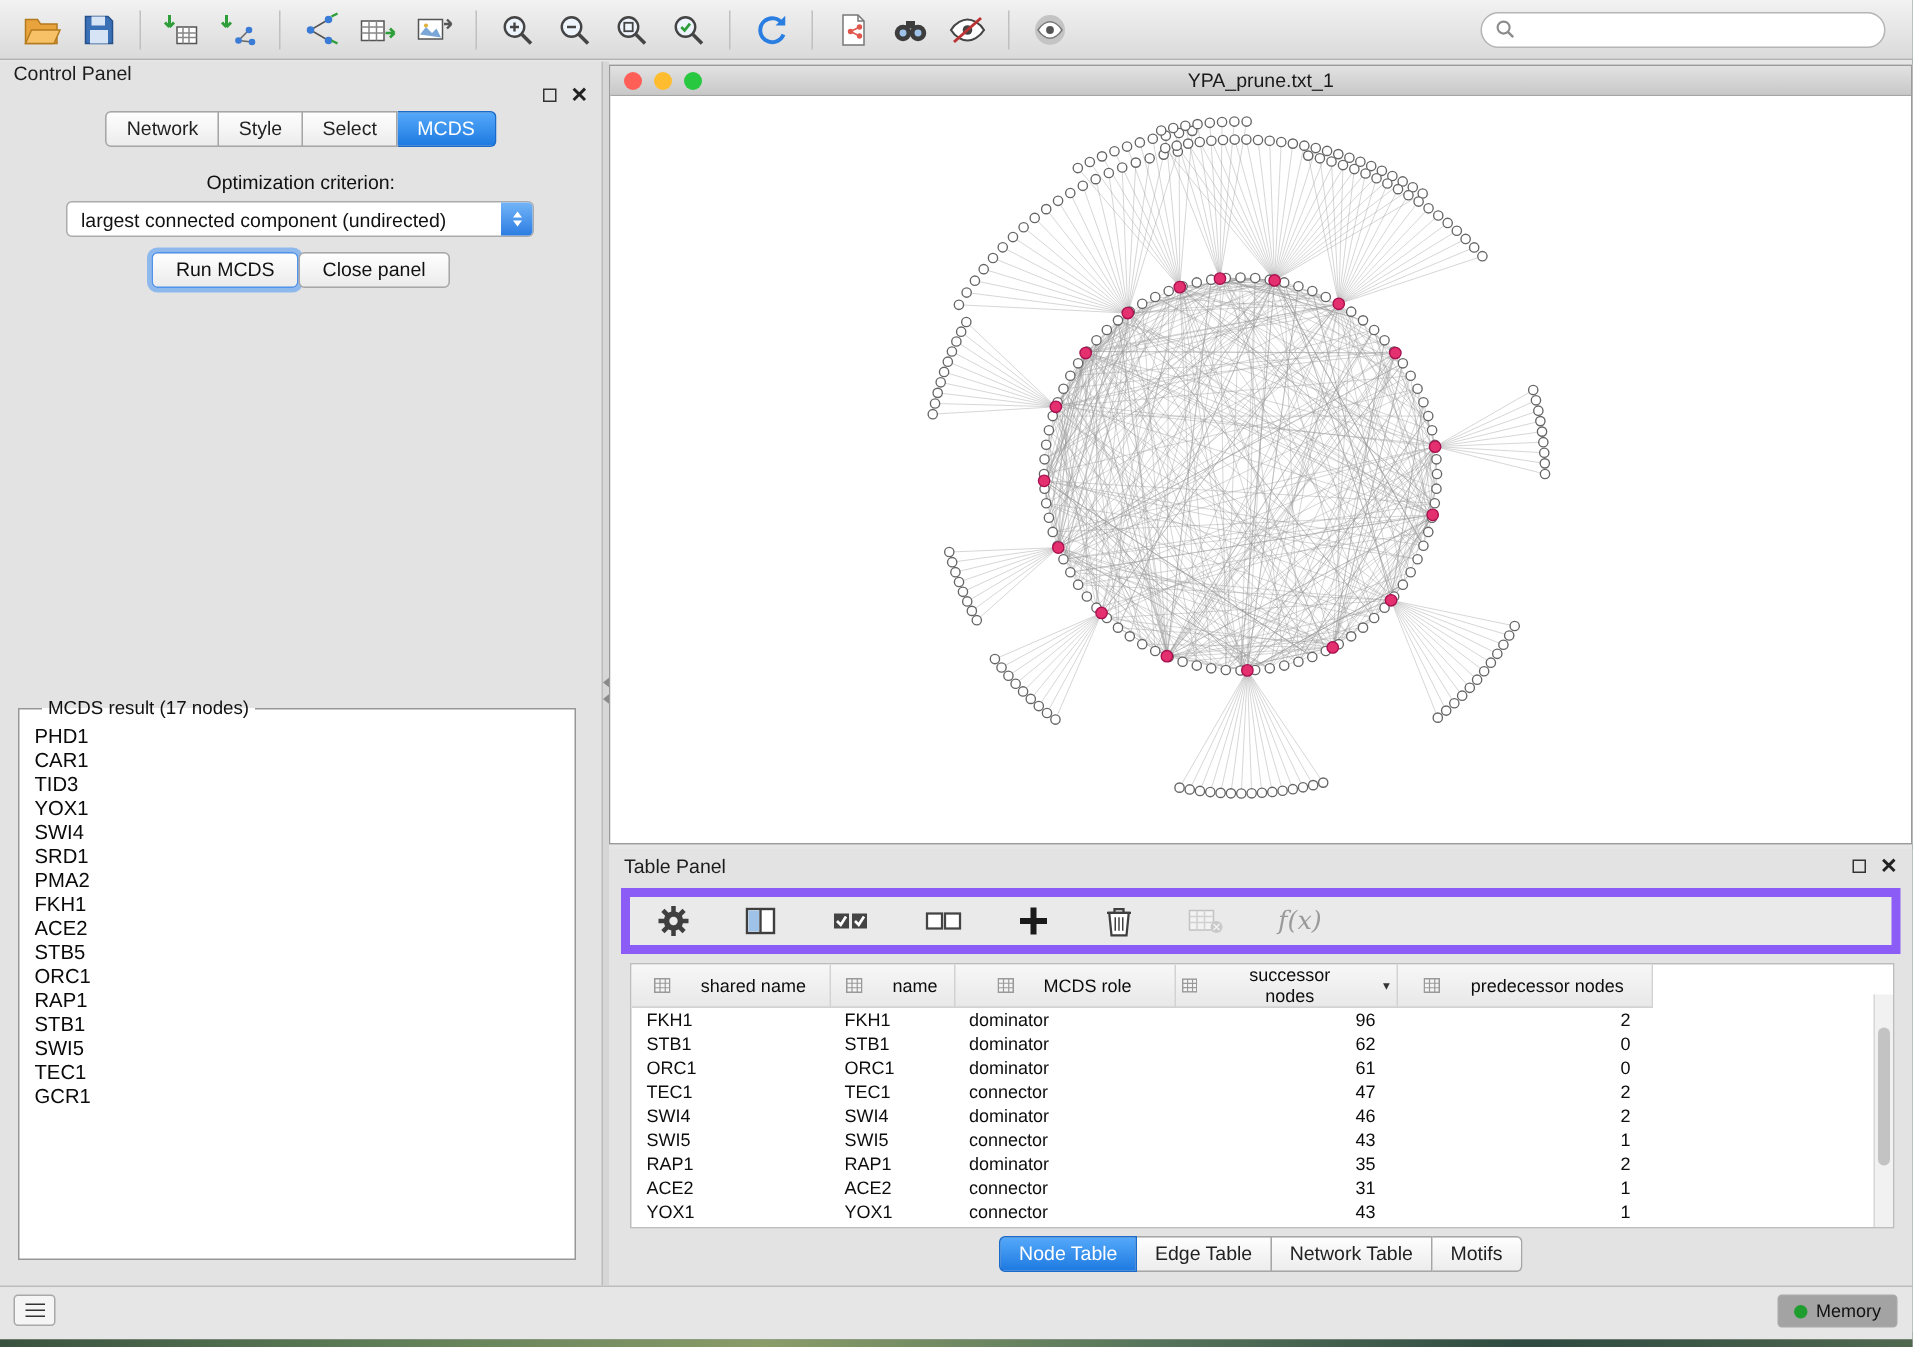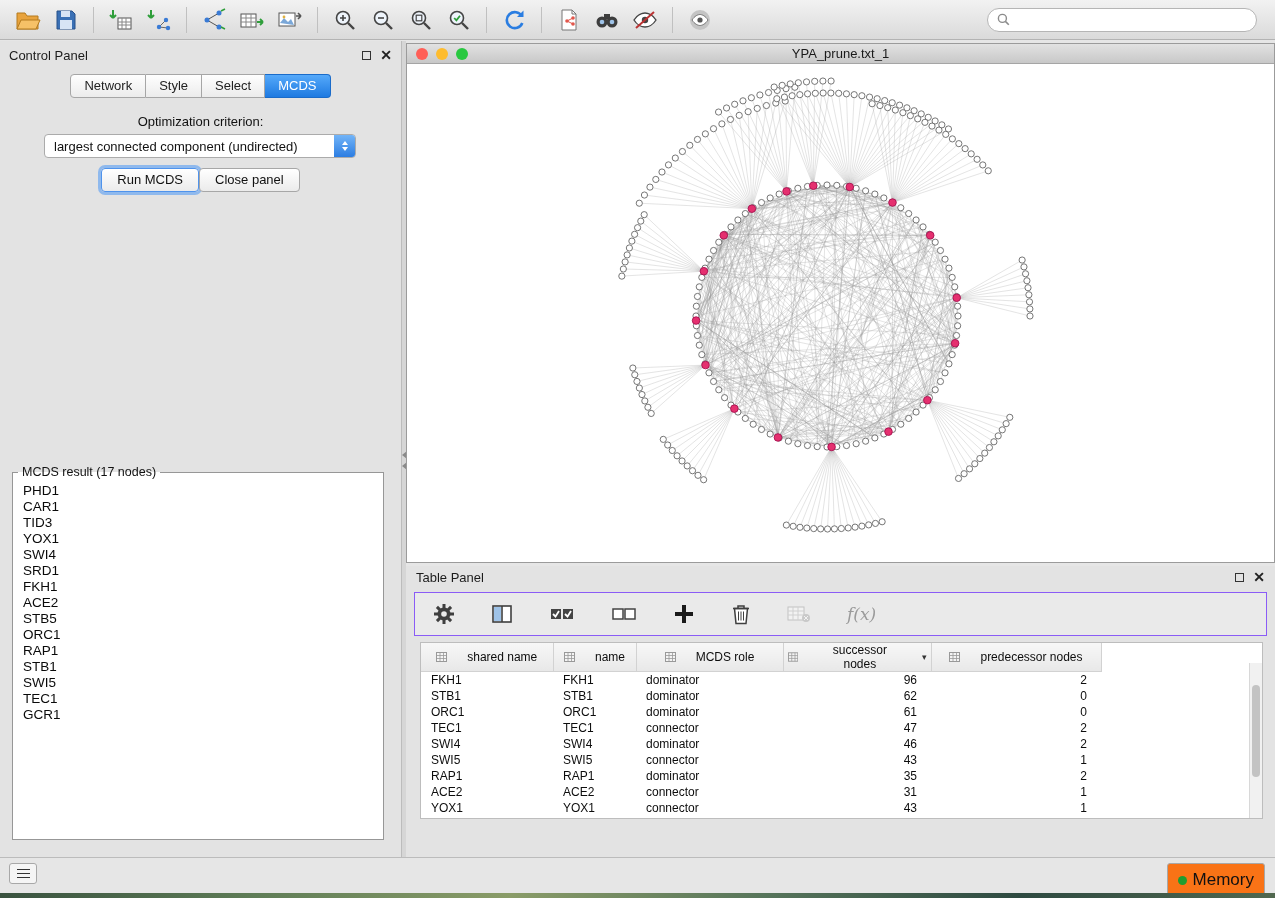--- a/index.html
+++ b/index.html
@@ -22,21 +22,21 @@
     border:1px solid #b5b5b5; border-radius:13px; display:flex; align-items:center; padding:0 9px; gap:6px; }
   .search-wrap input { border:none; outline:none; background:transparent; flex:1; font-size:12px;
     font-family:"Liberation Sans",sans-serif; }
 
   
   .main { position:absolute; top:41px; left:0; right:0; bottom:36px; }
 
   
   .control-panel { position:absolute; left:0; top:0; width:402px; height:100%;
     background:#e3e3e3; border-right:1px solid #bcbcbc; }
-  .cp-header { height:28px; display:flex; align-items:center; padding:0 9px; font-size:13px; color:#1c1c1c; }
+  .cp-header { height:28px; display:flex; align-items:flex-start; padding:0 9px; font-size:13px; color:#1c1c1c;flex-direction:column; }
   .win-ctrls { margin-left:auto; display:flex; align-items:center; gap:9px; }
   .float-box { width:9px; height:9px; border:1.4px solid #333; display:inline-block; }
   .close-x { font-size:14px; font-weight:bold; color:#222; line-height:1; }
   .cp-tabs { position:absolute; top:33px; left:0; right:0; display:flex; justify-content:center; }
   .cp-tab { padding:3px 13px 4px 13px; font-size:13px; color:#222; text-align:center;
     background:linear-gradient(#fefefe,#ececec); border:1px solid #a6a6a6; border-left:none; }
   .cp-tab:first-child { border-left:1px solid #a6a6a6; border-radius:4px 0 0 4px; }
   .cp-tab:last-child { border-radius:0 4px 4px 0; }
   .cp-tab.active { background:linear-gradient(#55a9fa,#1e7ae1); color:#fff; border-color:#1a6bc9; }
   .cp-optlabel { position:absolute; top:73px; left:0; width:100%; text-align:center; font-size:13px; color:#111; }
@@ -48,21 +48,21 @@
     align-items:center; justify-content:center; gap:2px; }
   .stepper i { width:0; height:0; border-left:3.5px solid transparent; border-right:3.5px solid transparent; }
   .stepper .up { border-bottom:4px solid #fff; }
   .stepper .dn { border-top:4px solid #fff; }
   .cp-buttons { position:absolute; top:127px; left:0; width:100%; display:flex; justify-content:center; }
   .btn { background:linear-gradient(#ffffff,#ebebeb); border:1px solid #a7a7a7; border-radius:4px;
     font-size:13px; color:#111; padding:3px 15px 4px 15px; font-family:"Liberation Sans",sans-serif; }
   .btn.focus { box-shadow:0 0 0 3px rgba(98,163,243,.65); border-color:#4f93ec; }
   .cp-fieldset { position:absolute; left:12px; top:424px; width:372px; height:375px;
     border:1px solid #979797; background:#fff; margin:0; padding:0; }
-  .cp-fieldset legend { font-size:12.5px; color:#111; padding:0 4px; margin-left:5px; }
+  .cp-fieldset legend { font-size:12.5px; color:#111; padding:0 4px; margin-left:15px; }
   .mcds-list { position:absolute; left:10px; top:4px; right:4px; bottom:4px; overflow:hidden;
     font-size:13.5px; color:#0a0a0a; }
   .mcds-item { height:16px; line-height:16px; }
 
   
   .splitter { position:absolute; left:402px; top:0; width:4px; height:100%; background:#d6d6d6; }
   .splitter .grip { position:absolute; top:408px; left:-2px; width:8px; height:22px; display:flex;
     flex-direction:column; align-items:center; justify-content:center; gap:3px; }
   .splitter .grip i { width:0; height:0; border-top:4px solid transparent; border-bottom:4px solid transparent; border-right:5px solid #8a8a8a; }
 
@@ -74,21 +74,21 @@
   .nw-titlebar { position:relative; height:20px; background:linear-gradient(#e2e2e2,#c8c8c8);
     border-bottom:1px solid #a5a5a5; display:flex; align-items:center; justify-content:center;
     font-size:13px; color:#1a1a1a; }
   .traffic { position:absolute; left:9px; top:4px; display:flex; gap:8px; }
   .traffic span { width:12px; height:12px; border-radius:50%; display:inline-block; }
   .nw-canvas { position:absolute; top:20px; left:0; right:0; bottom:0; background:#fff; overflow:hidden; }
 
   .table-panel { position:absolute; left:0; right:0; top:525px; bottom:0; background:#e3e3e3; }
   .tp-header { height:22px; display:flex; align-items:center; padding:0 10px; font-size:13px; color:#1c1c1c; }
   .tp-toolbar { position:absolute; left:8px; right:8px; top:26px; height:44px; background:#eaeaea;
-    border:1px solid #8b5cf6; display:flex; align-items:center; gap:36px; padding:0 18px; }
+    border:6px solid #8b5cf6; display:flex; align-items:center; gap:36px; padding:0 18px; }
   .tp-tool { display:flex; align-items:center; justify-content:center; }
   .fx { font-family:"DejaVu Serif", serif; font-style:italic; font-size:17px; color:#9a9a9a; }
   .tp-tablewrap { position:absolute; left:14px; right:12px; top:76px; bottom:38px; background:#fff;
     border:1px solid #bdbdbd; overflow:hidden; }
   table.node-table { border-collapse:collapse; table-layout:fixed; width:680px; font-size:12px; color:#0d0d0d; }
   table.node-table th { height:20px; font-weight:normal; font-size:12px;
     background:linear-gradient(#f7f7f7,#e8e8e8); border:1px solid #d2d2d2; border-top:none; padding:0 4px; }
   table.node-table th:first-child { border-left:none; }
   .th-inner { display:flex; align-items:center; justify-content:center; gap:20px; }
   table.node-table td { height:16px; padding:0 10px; white-space:nowrap; overflow:hidden; }
@@ -104,23 +104,23 @@
   .tp-tab.active { background:linear-gradient(#55a9fa,#1e7ae1); color:#fff; border-color:#1a6bc9; }
 
   
   .statusbar { position:absolute; left:0; right:0; bottom:5px; height:31px; background:#e6e6e6;
     border-top:1px solid #bcbcbc; }
   .menu-btn { position:absolute; left:9px; top:5px; width:28px; height:21px; background:#f5f5f5;
     border:1px solid #a8a8a8; border-radius:3px; display:flex; align-items:center; justify-content:center; }
   .hamburger { width:13px; height:9px; border-top:1.6px solid #333; border-bottom:1.6px solid #333;
     position:relative; }
   .hamburger::after { content:""; position:absolute; left:0; right:0; top:2.6px; border-top:1.6px solid #333; }
-  .memory-btn { position:absolute; right:10px; top:5px; height:22px; background:#f97316;
+  .memory-btn { position:absolute; right:10px; top:5px; height:22px; background:#a3a3a3;
     border:1px solid #a8a8a8; border-radius:3px; display:flex; align-items:center; gap:6px;
-    padding:16px 10px; font-size:17px; color:#111; }
+    padding:4px 10px; font-size:12px; color:#111; }
   .memdot { width:9px; height:9px; border-radius:50%; }
 
   .desktop-strip { position:absolute; left:0; right:0; bottom:0; height:5px;
     background:linear-gradient(90deg,#39523f,#5f7d57,#8a9c68,#57755b,#2e4a41,#51684f); }
 
   svg.icon { display:block; }
 </style>
 </head>
 <body>
 
@@ -292,20 +292,21 @@
       </div>
       <fieldset class="cp-fieldset">
         <legend>MCDS result (17 nodes)</legend>
         <div class="mcds-list">
             <div class="mcds-item">PHD1</div>
             <div class="mcds-item">CAR1</div>
             <div class="mcds-item">TID3</div>
             <div class="mcds-item">YOX1</div>
             <div class="mcds-item">SWI4</div>
             <div class="mcds-item">SRD1</div>
+            <div class="mcds-item">PMA2</div>
             <div class="mcds-item">FKH1</div>
             <div class="mcds-item">ACE2</div>
             <div class="mcds-item">STB5</div>
             <div class="mcds-item">ORC1</div>
             <div class="mcds-item">RAP1</div>
             <div class="mcds-item">STB1</div>
             <div class="mcds-item">SWI5</div>
             <div class="mcds-item">TEC1</div>
             <div class="mcds-item">GCR1</div>
           </div>
@@ -1378,20 +1379,26 @@
                   <td class="c3">18</td>
                   <td class="c4">0</td>
                 </tr>
               </tbody>
           </table>
           <div class="vscroll">
             <div class="vthumb"></div>
           </div>
         </div>
 
+        <div class="tp-tabs">
+          <div class="tp-tab active">Node Table</div>
+          <div class="tp-tab">Edge Table</div>
+          <div class="tp-tab">Network Table</div>
+          <div class="tp-tab">Motifs</div>
+        </div>
       </div>
     </div>
   </div>
 
   <div class="statusbar">
     <div class="menu-btn">
       <span class="hamburger"></span>
     </div>
     <div class="memory-btn">
       <span class="memdot" id="memdot" style="background: rgb(31, 157, 47);"></span>

